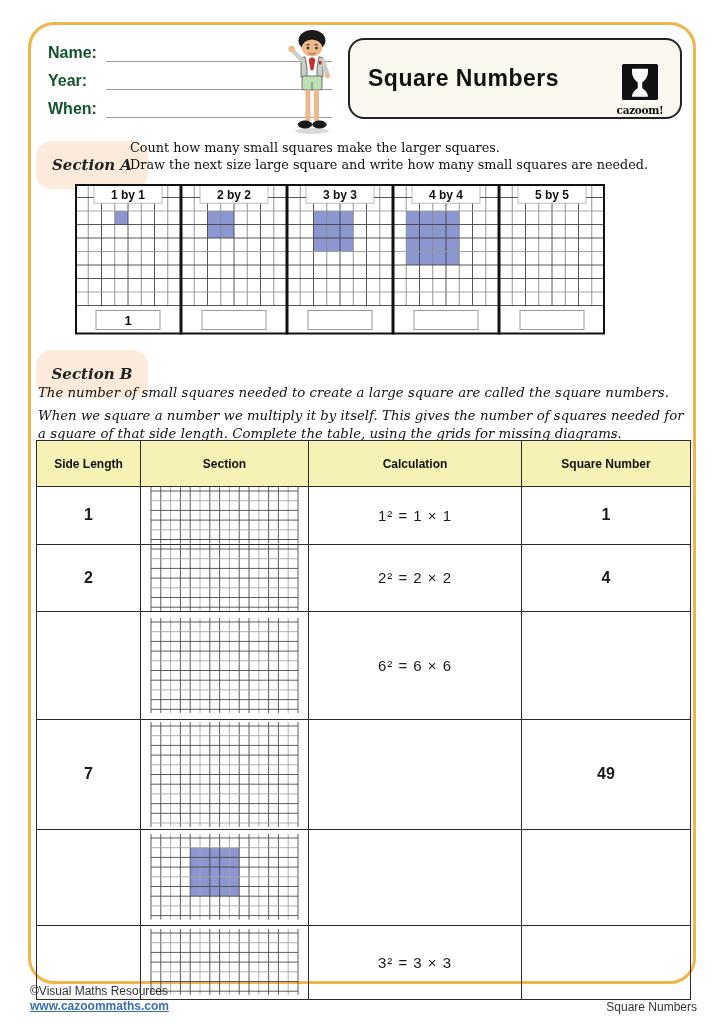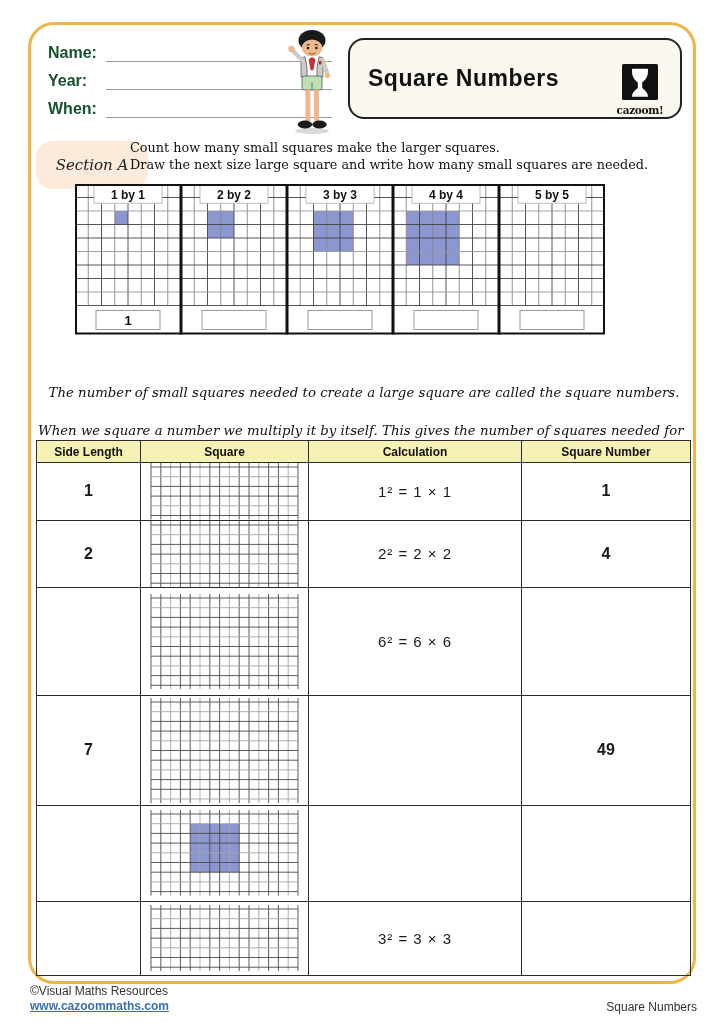--- a/index.html
+++ b/index.html
@@ -13,33 +13,33 @@
   
   .title-box{position:absolute;left:348px;top:38px;width:330px;height:77px;background:#FBF8EF;
         border:2.5px solid #222;border-radius:16px;display:flex;align-items:center;}
   .title-text{font-size:23px;font-weight:bold;color:#111;padding-left:18px;letter-spacing:.5px;}
   .logo{position:absolute;right:12px;top:24px;width:56px;text-align:center;}
   .logo-caption{font-family:"DejaVu Serif",serif;font-weight:bold;font-size:10.5px;color:#111;
         display:block;margin-top:0px;letter-spacing:-.3px;}
   
   .pill{position:absolute;left:36px;width:112px;height:48px;background:#FCEBDB;border-radius:16px;
         display:flex;align-items:center;justify-content:center;
-        font-family:"DejaVu Serif",serif;font-style:italic;font-weight:normal;font-size:15px;color:#222;}
+        font-family:"DejaVu Serif",serif;font-style:italic;font-weight:bold;font-size:15px;color:#222;}
   .instr{position:absolute;left:130px;top:140px;font-family:"DejaVu Serif",serif;
         font-size:12.8px;line-height:16.5px;color:#111;}
   .secb-text{position:absolute;left:38px;top:384px;width:652px;font-family:"DejaVu Serif",serif;
         font-style:italic;font-size:13.3px;line-height:18px;color:#111;}
-  .secb-text .p1{margin-bottom:20px;text-align:center;}
+  .secb-text .p1{margin-bottom:5px;}
   
   .grid-a{position:absolute;left:75px;top:184px;}
   
   .tbl-wrap{position:absolute;left:36px;top:440px;}
   table.sq{border-collapse:collapse;table-layout:fixed;width:654px;}
   table.sq th{background:#F6F2B5;border:1.5px solid #2b2b2b;font-size:12px;font-weight:bold;
-        height:21px;padding:0;color:#111;}
+        height:21px;padding:12px;color:#111;}
   table.sq td{border:1.5px solid #2b2b2b;text-align:center;vertical-align:middle;padding:0;}
   td.numcell{font-size:16px;font-weight:bold;}
   td.calccell{font-size:15px;font-weight:normal;letter-spacing:1px;}
   td.diagcell svg{display:block;margin:0 auto;}
   
   .foot-copy{position:absolute;left:30px;top:984px;font-size:12px;color:#333;}
   .foot-link{position:absolute;left:30px;top:999px;font-size:12px;color:#3B6FB5;
         text-decoration:underline;cursor:pointer;font-weight:bold;}
   .foot-right{position:absolute;right:27px;top:1000px;font-size:12px;color:#333;}
   .boy{position:absolute;left:281px;top:28px;}
@@ -218,37 +218,38 @@
       <rect x="443" y="1.2" width="68" height="18" fill="#fff" stroke="#aaa" stroke-width="0.8"></rect>
       <text x="477" y="15" text-anchor="middle" font-family="&quot;Liberation Sans&quot;,sans-serif" font-size="12" font-weight="bold" fill="#111">5 by 5</text>
       <rect x="445" y="126.5" width="64" height="19" fill="#fff" stroke="#999" stroke-width="1"></rect>
       <line x1="106" y1="0" x2="106" y2="150.5" stroke="#111" stroke-width="3"></line>
       <line x1="212" y1="0" x2="212" y2="150.5" stroke="#111" stroke-width="3"></line>
       <line x1="318" y1="0" x2="318" y2="150.5" stroke="#111" stroke-width="3"></line>
       <line x1="424" y1="0" x2="424" y2="150.5" stroke="#111" stroke-width="3"></line>
       <rect x="1" y="1" width="528" height="148.5" fill="none" stroke="#111" stroke-width="2"></rect>
     </svg>
 
+  <div class="pill" style="top:350px">Section B</div>
   <div class="secb-text">
     <div class="p1">The number of small squares needed to create a large square are called the square numbers.</div>
     <div>When we square a number we multiply it by itself. This gives the number of squares needed for a square of that side length. Complete the table, using the grids for missing diagrams.</div>
   </div>
 
   <div class="tbl-wrap">
     <table class="sq" id="sqtable">
         <colgroup>
           <col style="width: 104px;">
           <col style="width: 168px;">
           <col style="width: 213px;">
           <col style="width: 169px;">
         </colgroup>
         <thead>
           <tr>
             <th>Side Length</th>
-            <th>Square</th>
+            <th>Section</th>
             <th>Calculation</th>
             <th>Square Number</th>
           </tr>
         </thead>
         <tbody>
           <tr style="height: 52px;">
             <td class="numcell">1</td>
             <td class="diagcell">
               <svg width="149" height="56.5" viewBox="0 0 149 56.5">
                 <line x1="1" y1="0" x2="1" y2="56.5" stroke="#4a4a4a" stroke-width="0.9"></line>

